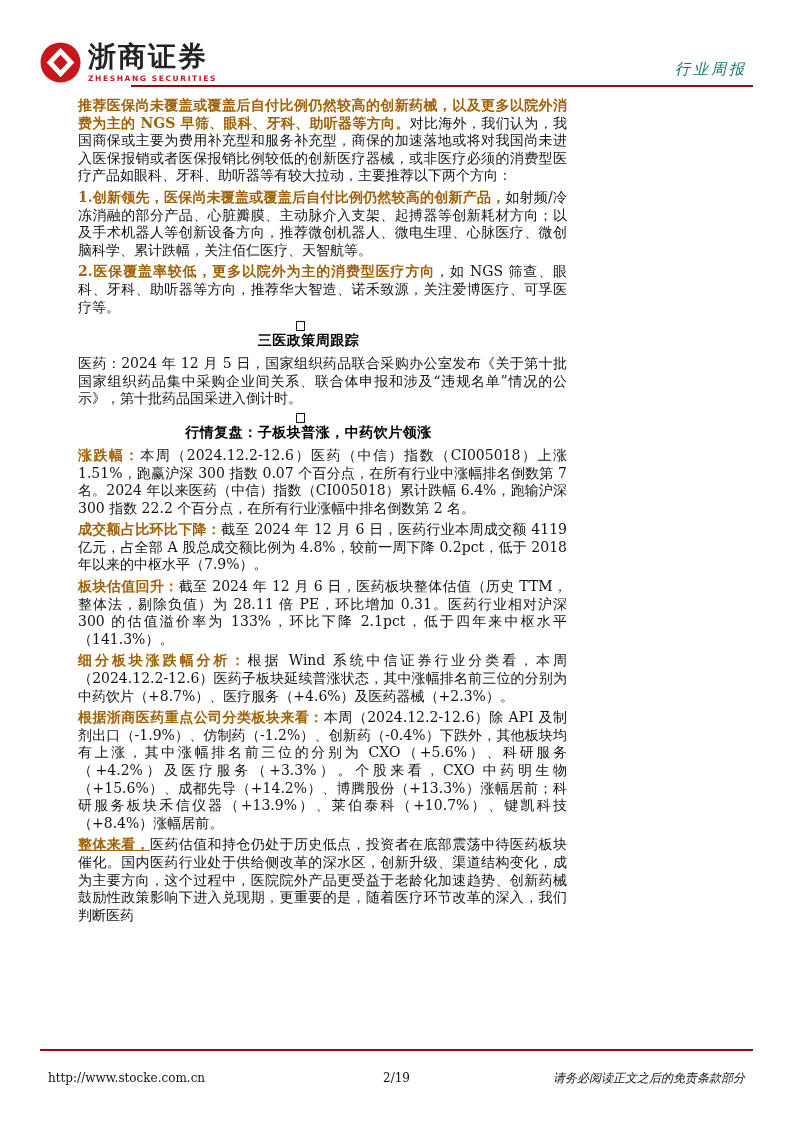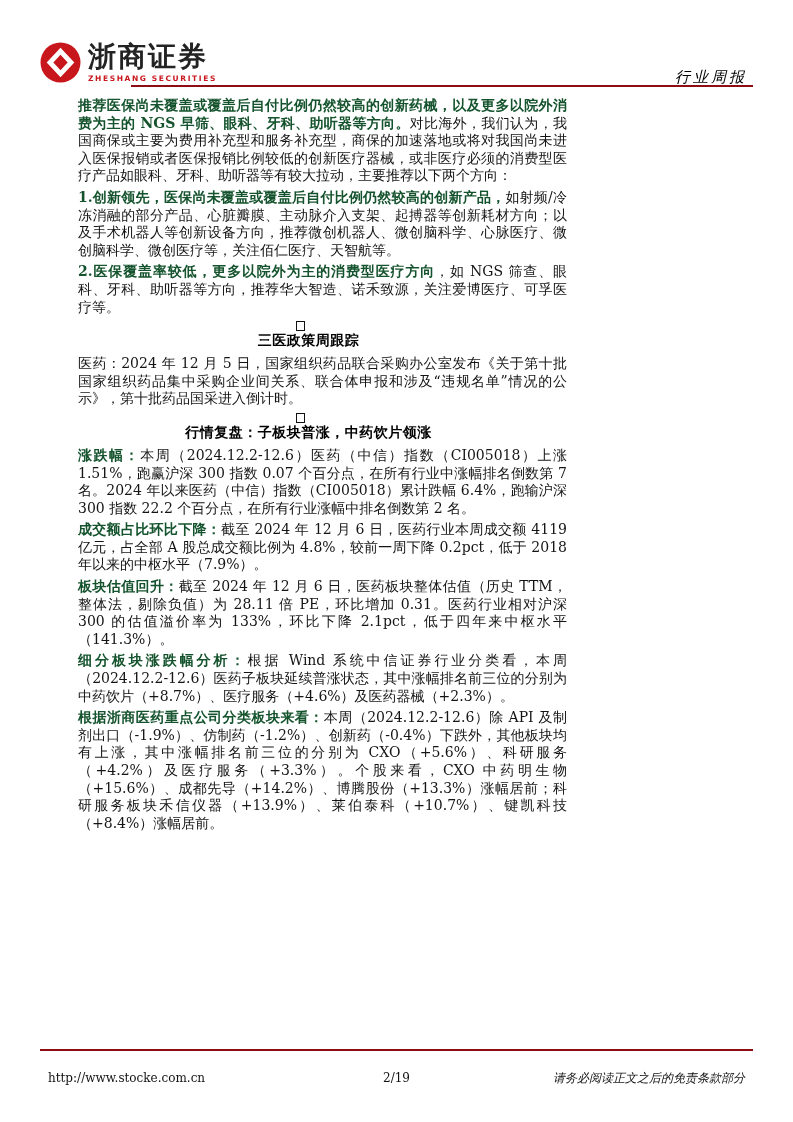--- a/index.html
+++ b/index.html
@@ -25,38 +25,38 @@
     letter-spacing: 2px; line-height: 30px;
     font-family: "DejaVu Serif", "Liberation Serif", serif;
   }
   .logo-subtitle {
     font-size: 7.5px; color: #c8161d; letter-spacing: 1.6px;
     margin-top: 2px; font-weight: bold;
     font-family: "DejaVu Sans", "Liberation Sans", sans-serif;
     white-space: nowrap;
   }
   .report-type {
-    position: absolute; right: 46px; top: 68px;
-    font-size: 15px; color: #000000; font-style: italic; letter-spacing: 3px;
+    position: absolute; right: 46px; top: 60px;
+    font-size: 15px; color: #0f766e; font-style: italic; letter-spacing: 3px;
   }
   .header-rule {
     position: absolute; top: 85px; left: 131px; right: 40px; height: 2px;
     background: #8e0c15;
   }
 
   
   .content {
     position: absolute; top: 97px; left: 78px; width: 489px;
   }
   .content p {
     font-size: 14px; line-height: 17.6px;
     text-align: justify; margin-bottom: 4px;
     color: #141414;
   }
-  .content p b { color: #14532d; }
+  .content p b { color: #a16207; }
   .lead-underline { text-decoration: underline; }
   .section-header {
     display: flex; align-items: center;
     margin: 6px 0 5px -28px;
     flex-direction: column;
   }
   .checkbox {
     display: inline-block; width: 9px; height: 10px;
     border: 1.6px solid #111; margin-right: 17px;
     transform: translateY(-1px); flex: 0 0 auto;
@@ -94,21 +94,21 @@
       </div>
     </div>
     <div class="report-type">行业周报</div>
     <div class="header-rule"></div>
   </div>
 
   <div class="content">
 
     <p><b>推荐医保尚未覆盖或覆盖后自付比例仍然较高的创新药械，以及更多以院外消费为主的 NGS 早筛、眼科、牙科、助听器等方向。</b><span>对比海外，我们认为，我国商保或主要为费用补充型和服务补充型，商保的加速落地或将对我国尚未进入医保报销或者医保报销比例较低的创新医疗器械，或非医疗必须的消费型医疗产品如眼科、牙科、助听器等有较大拉动，主要推荐以下两个方向：</span></p>
 
-    <p><b>1.创新领先，医保尚未覆盖或覆盖后自付比例仍然较高的创新产品，</b><span>如射频/冷冻消融的部分产品、心脏瓣膜、主动脉介入支架、起搏器等创新耗材方向；以及手术机器人等创新设备方向，推荐微创机器人、微创脑科学、心脉医疗、微创脑科学、微创医疗等，关注佰仁医疗、天智航等。</span></p>
+    <p><b>1.创新领先，医保尚未覆盖或覆盖后自付比例仍然较高的创新产品，</b><span>如射频/冷冻消融的部分产品、心脏瓣膜、主动脉介入支架、起搏器等创新耗材方向；以及手术机器人等创新设备方向，推荐微创机器人、微电生理、心脉医疗、微创脑科学、累计跌幅，关注佰仁医疗、天智航等。</span></p>
 
     <p><b>2.医保覆盖率较低，更多以院外为主的消费型医疗方向</b><span>，如 NGS 筛查、眼科、牙科、助听器等方向，推荐华大智造、诺禾致源，关注爱博医疗、可孚医疗等。</span></p>
 
     <div class="section-header">
       <span class="checkbox"></span>
       <span class="section-title">三医政策周跟踪</span>
     </div>
 
 
 
@@ -122,20 +122,21 @@
     <p><b>涨跌幅：</b><span>本周（2024.12.2-12.6）医药（中信）指数（CI005018）上涨 1.51%，跑赢沪深 300 指数 0.07 个百分点，在所有行业中涨幅排名倒数第 7 名。2024 年以来医药（中信）指数（CI005018）累计跌幅 6.4%，跑输沪深 300 指数 22.2 个百分点，在所有行业涨幅中排名倒数第 2 名。</span></p>
 
     <p><b>成交额占比环比下降：</b><span>截至 2024 年 12 月 6 日，医药行业本周成交额 4119 亿元，占全部 A 股总成交额比例为 4.8%，较前一周下降 0.2pct，低于 2018 年以来的中枢水平（7.9%）。</span></p>
 
     <p><b>板块估值回升：</b><span>截至 2024 年 12 月 6 日，医药板块整体估值（历史 TTM，整体法，剔除负值）为 28.11 倍 PE，环比增加 0.31。医药行业相对沪深 300 的估值溢价率为 133%，环比下降 2.1pct，低于四年来中枢水平（141.3%）。</span></p>
 
     <p><b>细分板块涨跌幅分析：</b><span>根据 Wind 系统中信证券行业分类看，本周（2024.12.2-12.6）医药子板块延续普涨状态，其中涨幅排名前三位的分别为中药饮片（+8.7%）、医疗服务（+4.6%）及医药器械（+2.3%）。</span></p>
 
     <p><b>根据浙商医药重点公司分类板块来看：</b><span>本周（2024.12.2-12.6）除 API 及制剂出口（-1.9%）、仿制药（-1.2%）、创新药（-0.4%）下跌外，其他板块均有上涨，其中涨幅排名前三位的分别为 CXO（+5.6%）、科研服务（+4.2%）及医疗服务（+3.3%）。个股来看，CXO 中药明生物（+15.6%）、成都先导（+14.2%）、博腾股份（+13.3%）涨幅居前；科研服务板块禾信仪器（+13.9%）、莱伯泰科（+10.7%）、键凯科技（+8.4%）涨幅居前。</span></p>
 
+    <p><b class="lead-underline">整体来看，</b><span>医药估值和持仓仍处于历史低点，投资者在底部震荡中待医药板块催化。国内医药行业处于供给侧改革的深水区，创新升级、渠道结构变化，成为主要方向，这个过程中，医院院外产品更受益于老龄化加速趋势、创新药械鼓励性政策影响下进入兑现期，更重要的是，随着医疗环节改革的深入，我们判断医药</span></p>
 
   </div>
 
   <div class="footer">
     <div class="footer-rule"></div>
     <div class="footer-row">
       <span class="footer-url">http://www.stocke.com.cn</span>
       <span class="footer-page">2/19</span>
       <span class="footer-disclaimer">请务必阅读正文之后的免责条款部分</span>
     </div>

